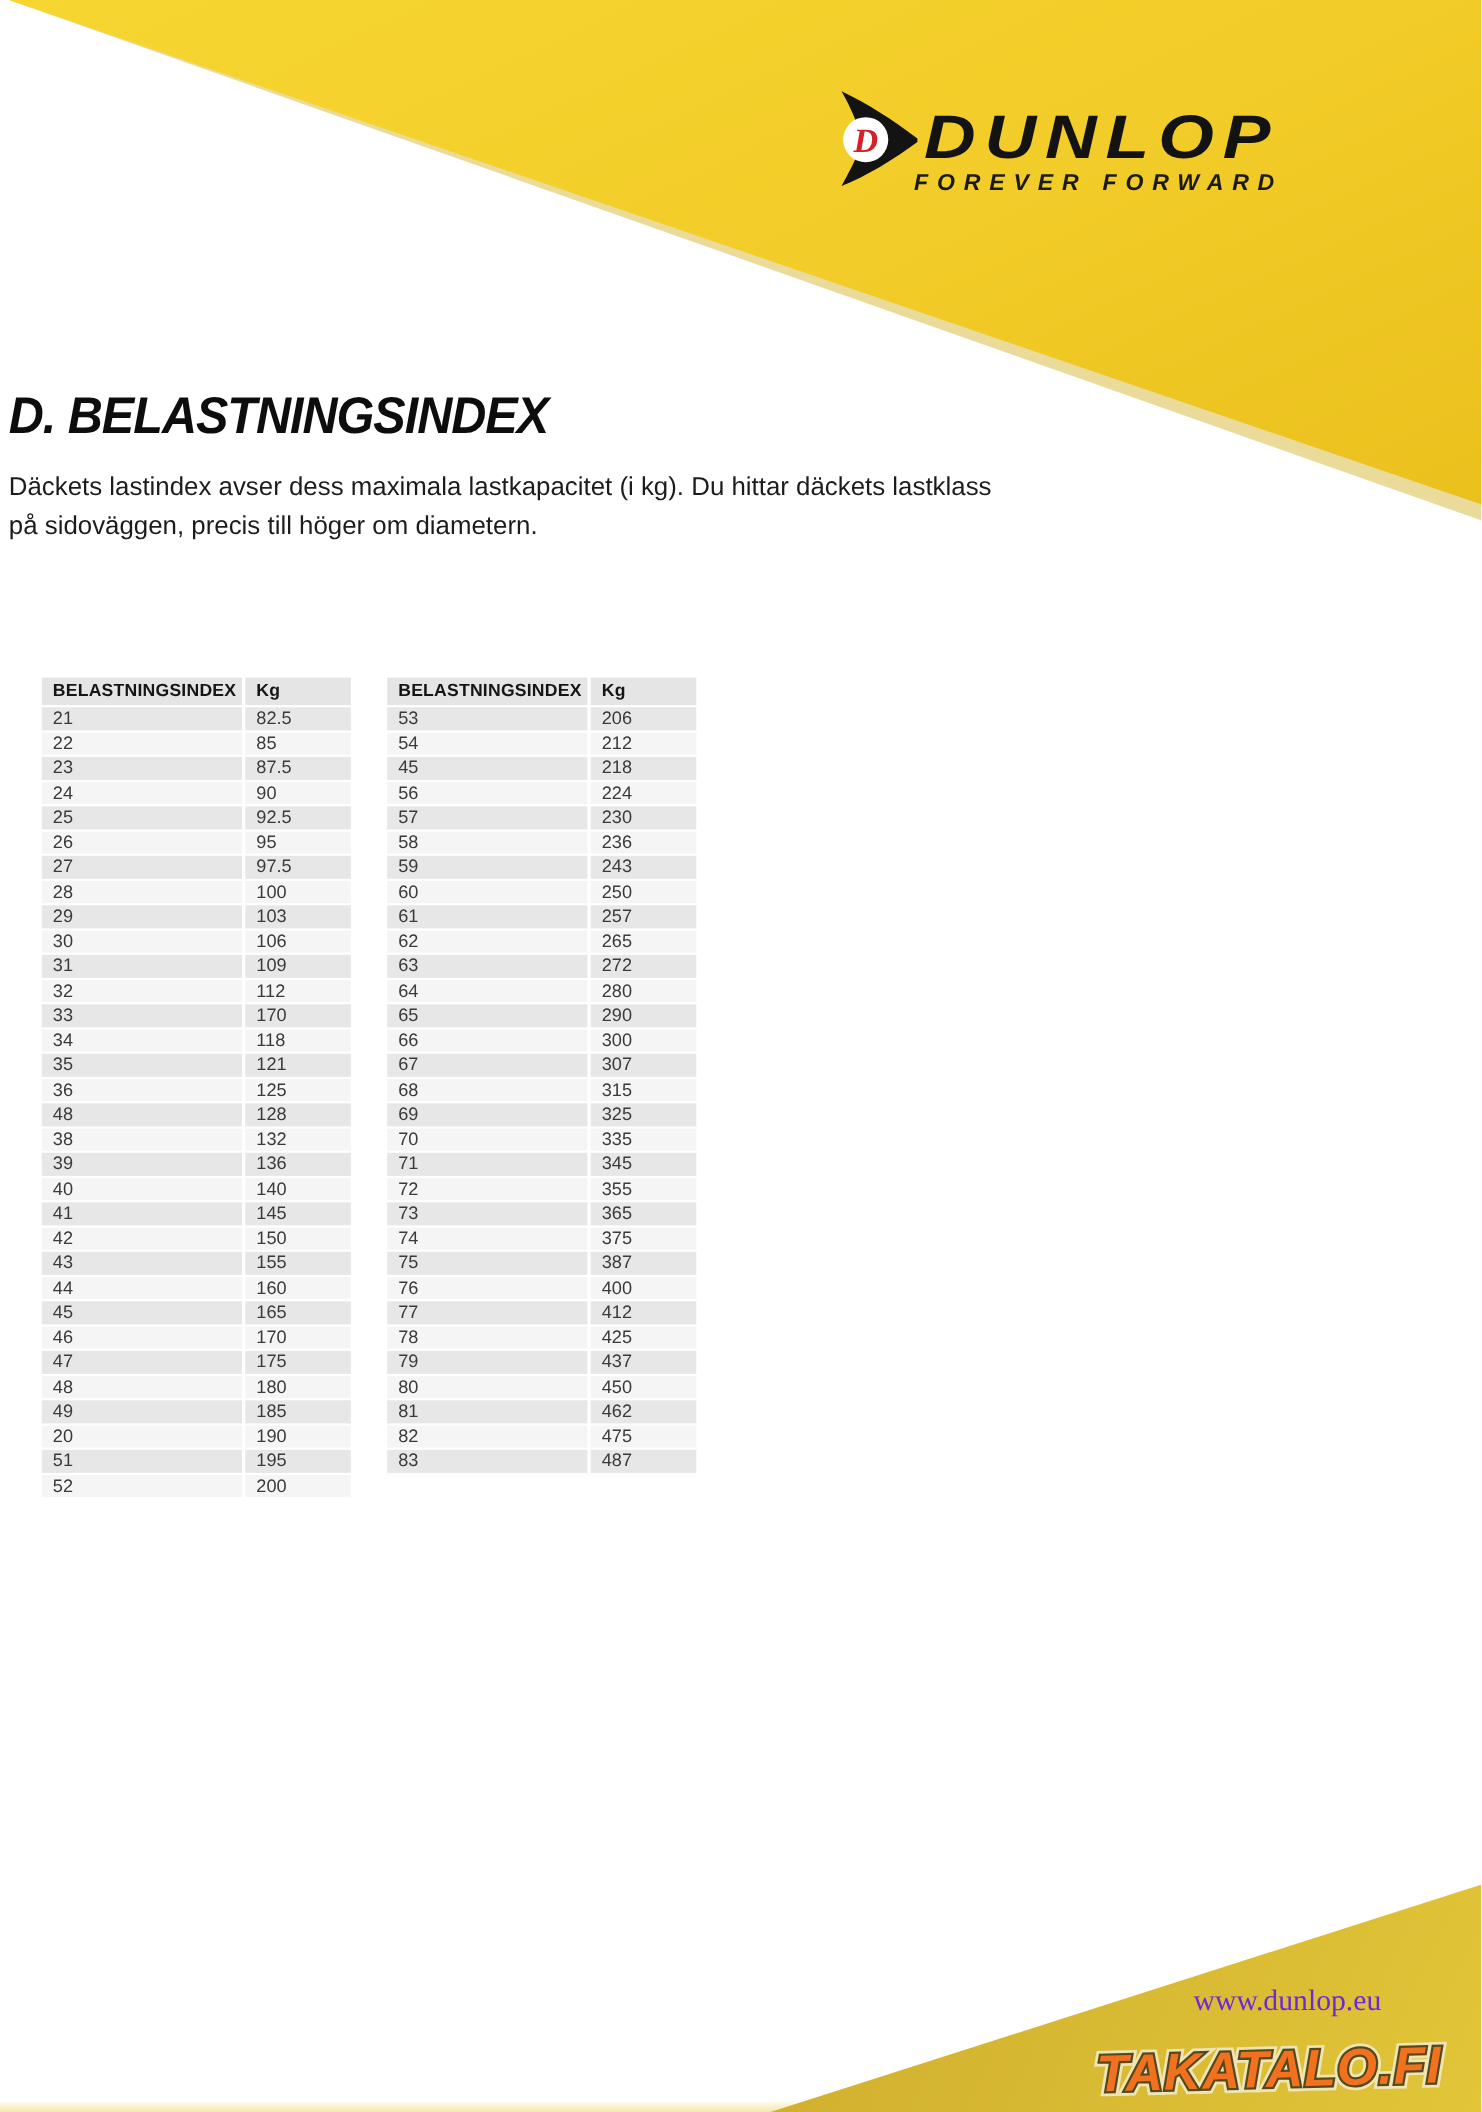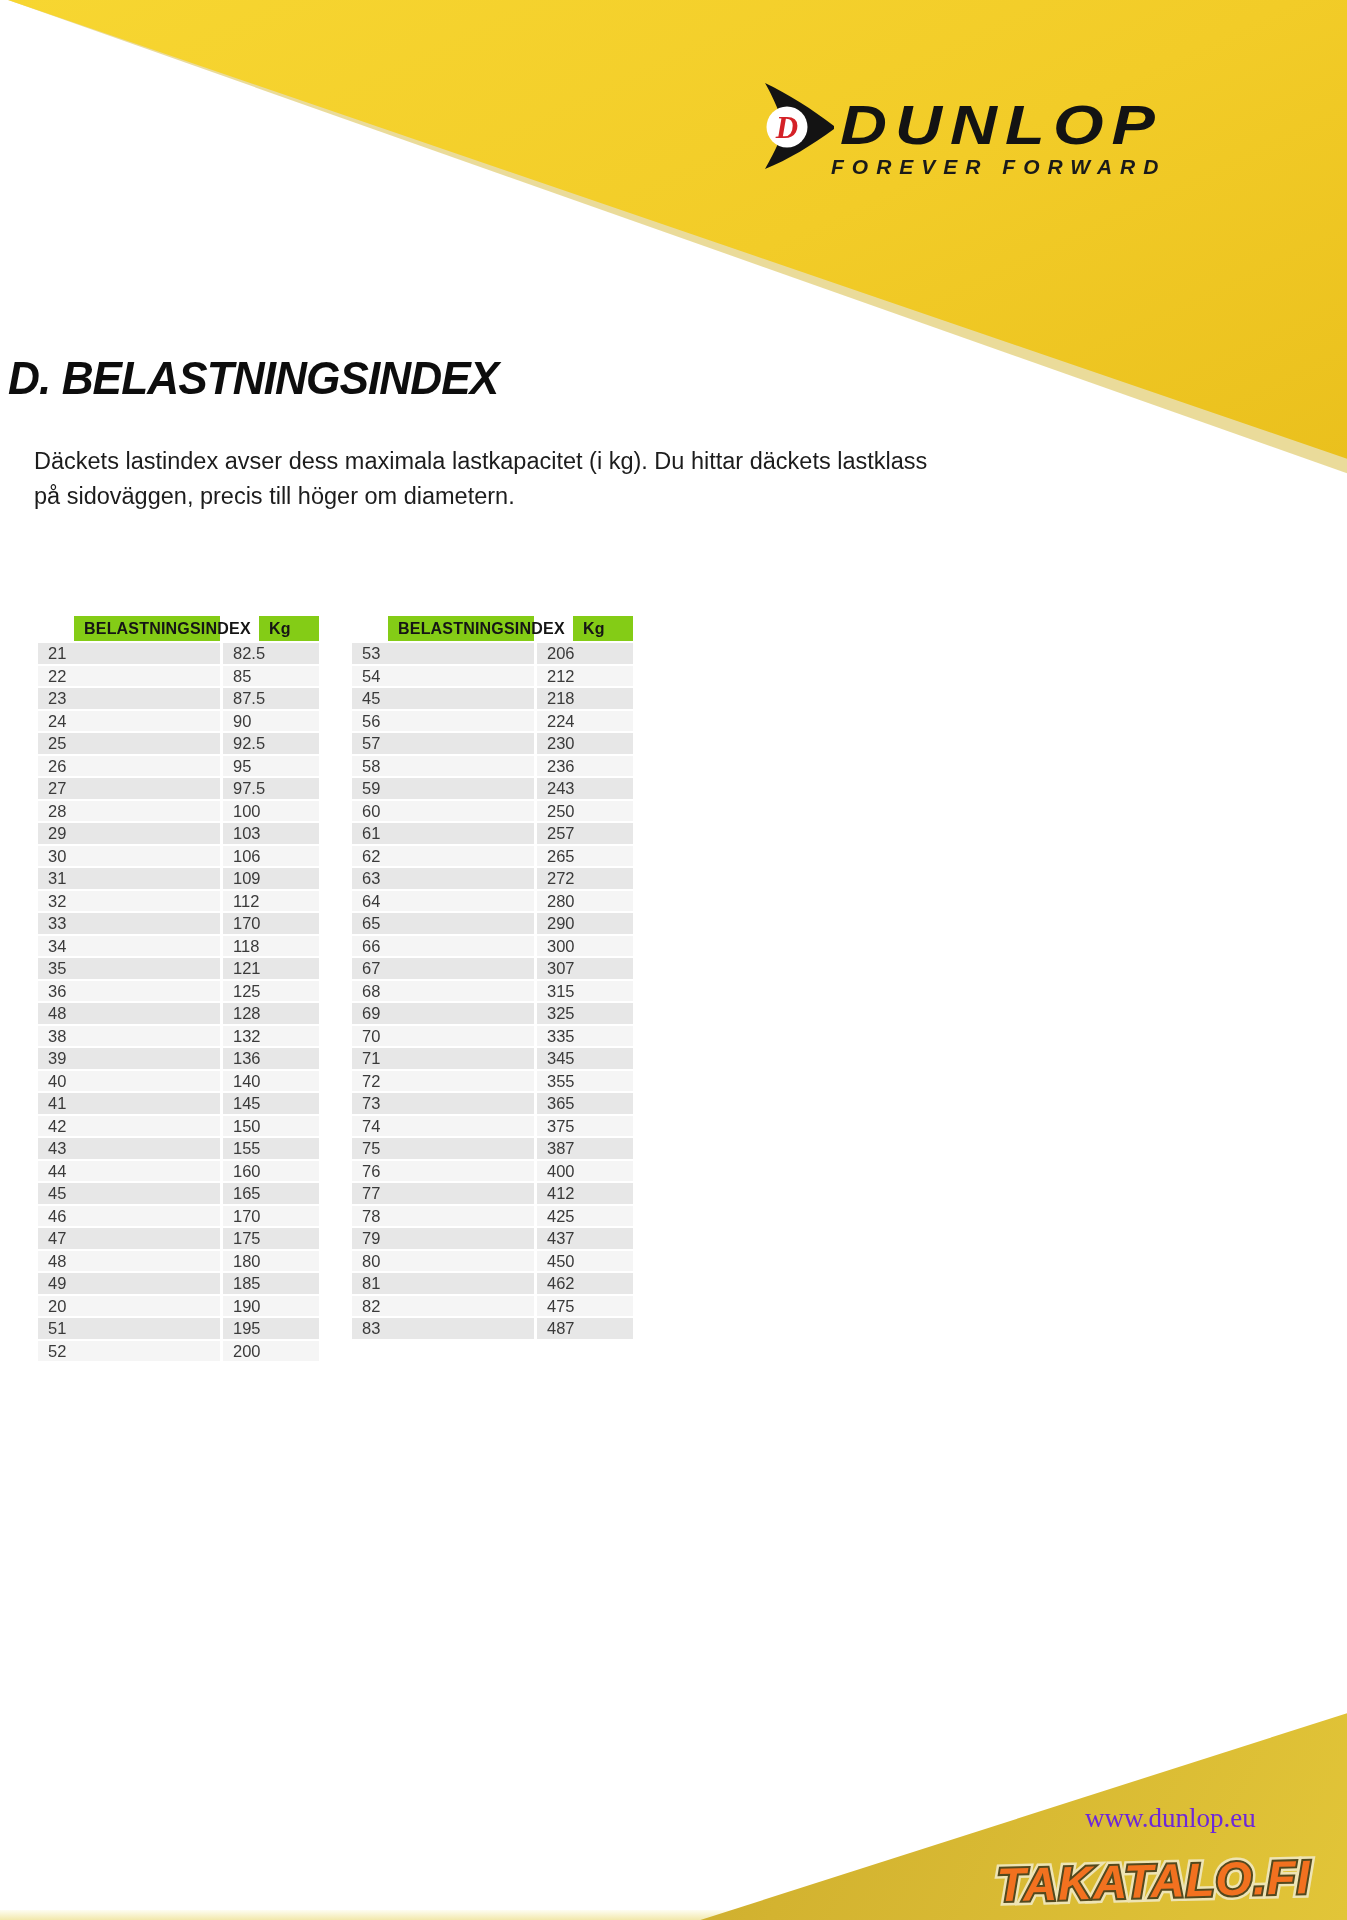--- a/index.html
+++ b/index.html
@@ -38,34 +38,34 @@
 
   
   .title {
     position:absolute; left:8px; top:350px;
     font-size:47px; font-weight:700; font-style:italic; color:#0d0d0d;
     letter-spacing:-1px; white-space:nowrap;
     transform:scaleX(0.94); transform-origin:left top;
   }
   .para { position:absolute; left:8px; font-size:23.5px; color:#1c1c1c; }
   .para .line { white-space:nowrap; height:35px; line-height:35px; }
-  .para1 { top:444px;margin-left:26px; }
+  .para1 { top:425px; }
   .para2 { top:528px; }
 
   
   .datatable { position:absolute; top:616px; width:281px; }
   .datatable-left  { left:38px; }
   .datatable-right { left:352px; }
   .thead, .tr {
     display:grid; grid-template-columns:182px 1fr; column-gap:3px; margin-bottom:2px;
   }
   .th {
-    background:#84cc16; color:#151515;
+    background:#e5e5e5; color:#151515;
     font-size:16px; font-weight:700; letter-spacing:0.2px;
-    height:25px; line-height:26px; padding-left:10px; white-space:nowrap;margin-left:36px;
+    height:25px; line-height:26px; padding-left:10px; white-space:nowrap;
   }
   .td {
     font-size:16.5px; color:#3a3a3a;
     height:20.5px; line-height:20.5px; padding-left:10px; white-space:nowrap;
   }
   .tr.odd  .td { background:#e7e7e7; }
   .tr.even .td { background:#f5f5f5; }
 
   
   .bottom-strip {

